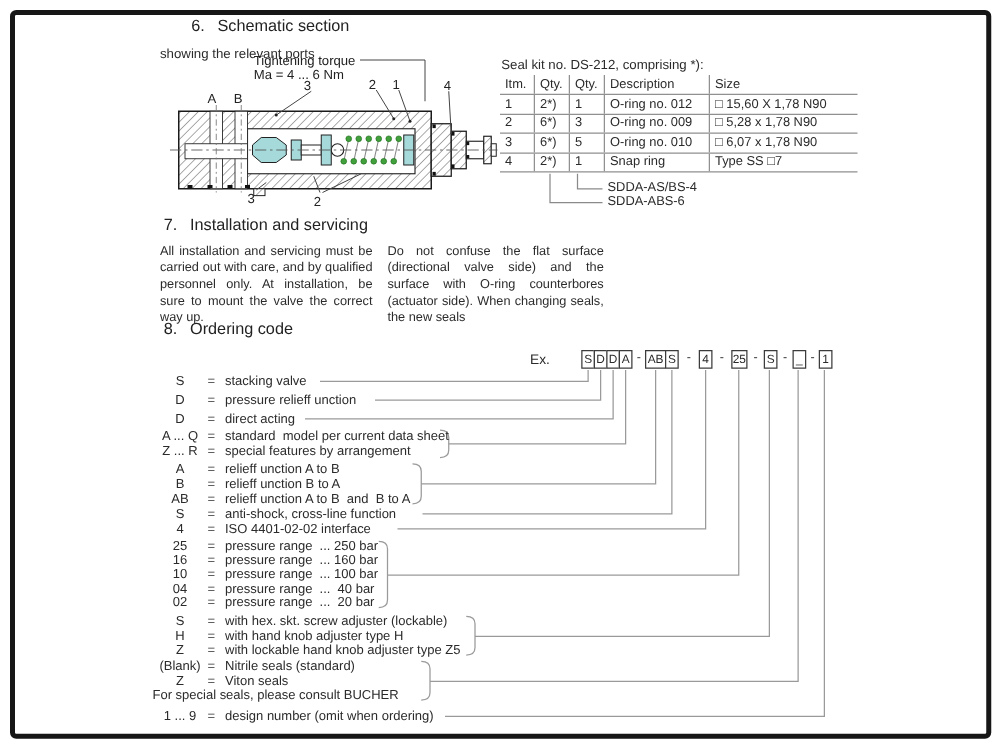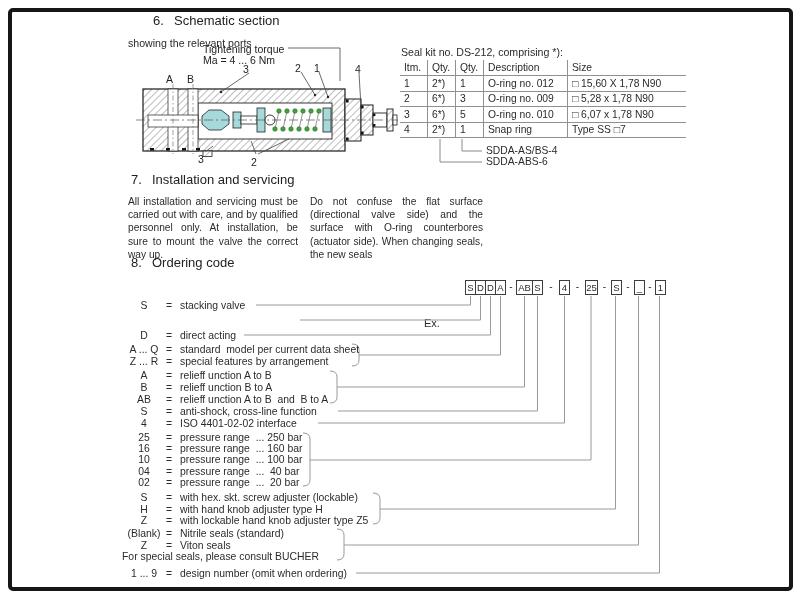--- a/index.html
+++ b/index.html
@@ -17,21 +17,21 @@
   .tbl *{box-sizing:border-box;}
   .trow{display:flex;height:15.5px;border-bottom:1px solid #909090;}
   .thead{height:16px;}
   .tc{height:100%;display:flex;align-items:center;padding-left:4px;font-size:10.3px;white-space:nowrap;overflow:hidden;}
   .c0{width:27px;}.c1{width:28px;border-left:1px solid #909090;}
   .c2{width:28px;border-left:1px solid #909090;}
   .c3{width:84px;border-left:1px solid #909090;}
   .c4{width:119px;border-left:1px solid #909090;}
   .vnote{font-size:10.3px;white-space:nowrap;}
   
-  .exlbl{font-size:11px;margin-top:35px;}
+  .exlbl{font-size:11px;}
   .boxrow{display:flex;align-items:flex-start;}
   .boxrow *{box-sizing:border-box;}
   .bgrp{display:flex;}
   .bx{width:11px;height:15px;border:1px solid #3c3c3c;background:#fff;font-size:9.5px;line-height:13px;text-align:center;overflow:hidden;}
   .bx+.bx{margin-left:-1px;}
   .bw17{width:17px;}.bw13{width:13px;}
   .dash{height:15px;line-height:14px;text-align:center;font-size:10px;color:#333;}
   .d10{width:10px;}.d16{width:16px;}.d15{width:15px;}.d13{width:13px;}.d12{width:12px;}
   .orow{position:absolute;left:122px;font-size:10.4px;line-height:12px;white-space:pre;color:#2b2b2b;}
   .oc{display:inline-block;width:44px;text-align:center;}
@@ -230,20 +230,21 @@
       <path d="M310 460 H591 V296"></path>
       <path d="M373 493 Q380 493 380 499 L380 518 Q380 524 373 524"></path>
       <path d="M380 509 H615.5 V296"></path>
       <path d="M337 529 Q344 529 344 535 L344 554 Q344 560 337 560"></path>
       <path d="M344 545 H638.5 V296"></path>
       <path d="M356 573 H659.5 V296"></path>
     </g>
   </svg>
 
   <div class="orow" style="top:300px"><span class="oc">S</span><span class="oe">=</span><span class="ol">stacking valve</span></div>
+  <div class="orow" style="top:315px"><span class="oc">D</span><span class="oe">=</span><span class="ol">pressure relieff unction</span></div>
   <div class="orow" style="top:330px"><span class="oc">D</span><span class="oe">=</span><span class="ol">direct acting</span></div>
   <div class="orow" style="top:356px"><span class="oc">Z ... R</span><span class="oe">=</span><span class="ol">special features by arrangement</span></div>
   <div class="orow" style="top:344px"><span class="oc">A ... Q</span><span class="oe">=</span><span class="ol">standard  model per current data sheet</span></div>
   <div class="orow" style="top:370px"><span class="oc">A</span><span class="oe">=</span><span class="ol">relieff unction A to B</span></div>
   <div class="orow" style="top:382px"><span class="oc">B</span><span class="oe">=</span><span class="ol">relieff unction B to A</span></div>
   <div class="orow" style="top:394px"><span class="oc">AB</span><span class="oe">=</span><span class="ol">relieff unction A to B  and  B to A</span></div>
   <div class="orow" style="top:406px"><span class="oc">S</span><span class="oe">=</span><span class="ol">anti-shock, cross-line function</span></div>
   <div class="orow" style="top:418px"><span class="oc">4</span><span class="oe">=</span><span class="ol">ISO 4401-02-02 interface</span></div>
   <div class="orow" style="top:432px"><span class="oc">25</span><span class="oe">=</span><span class="ol">pressure range  ... 250 bar</span></div>
   <div class="orow" style="top:443px"><span class="oc">16</span><span class="oe">=</span><span class="ol">pressure range  ... 160 bar</span></div>

